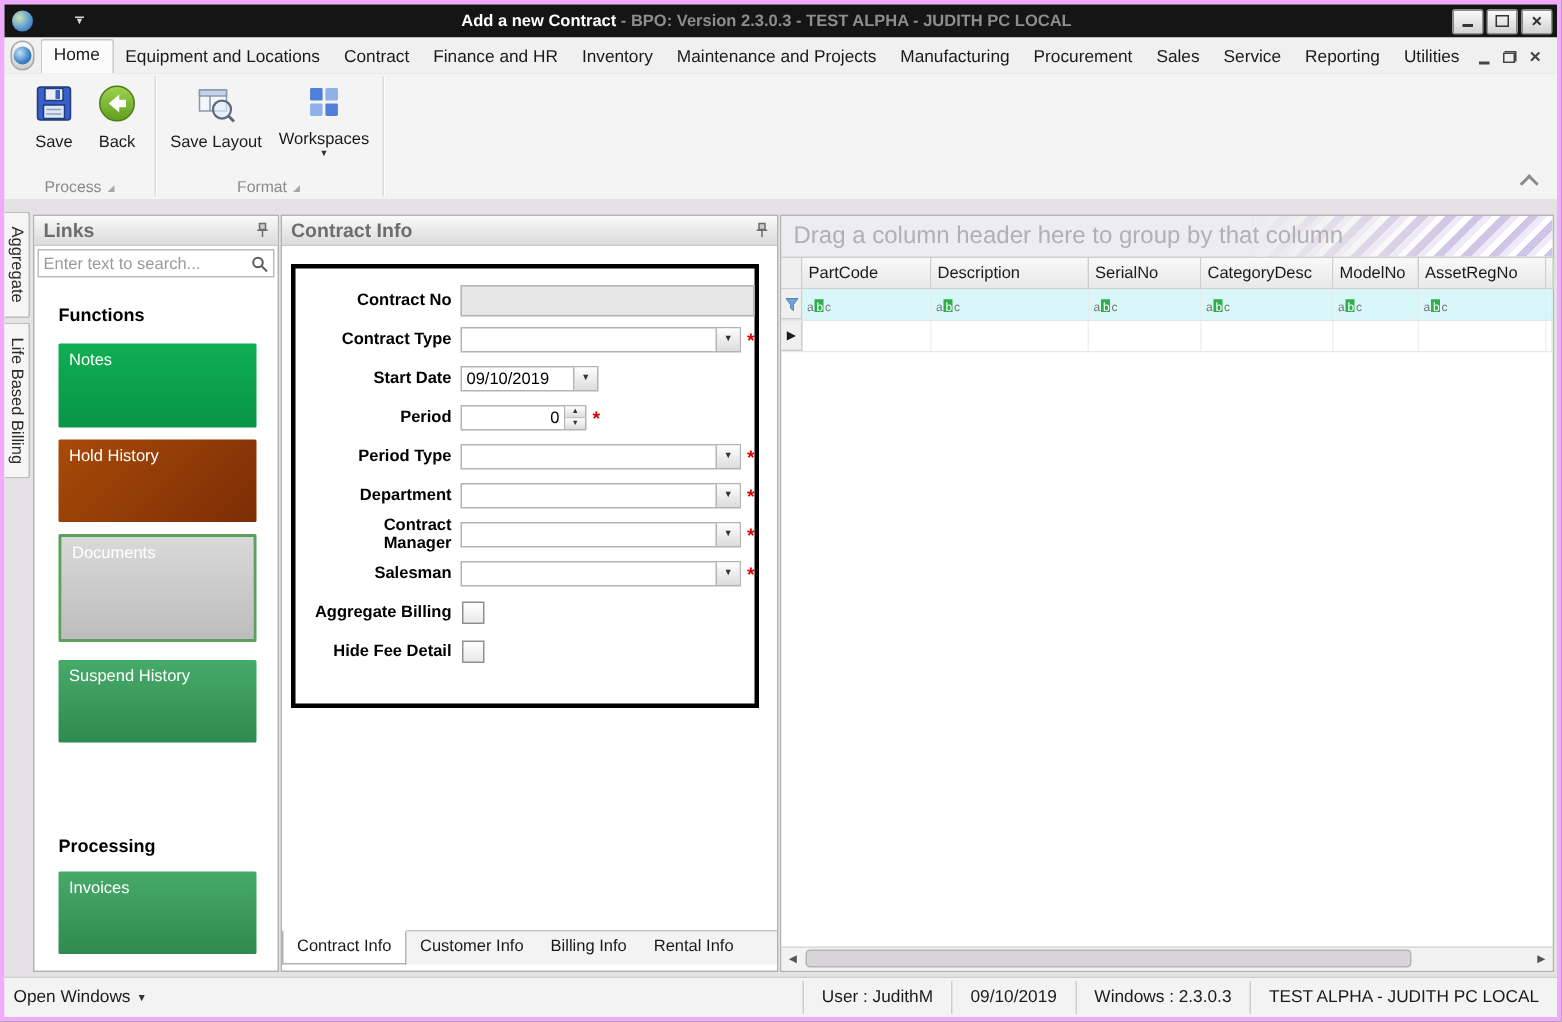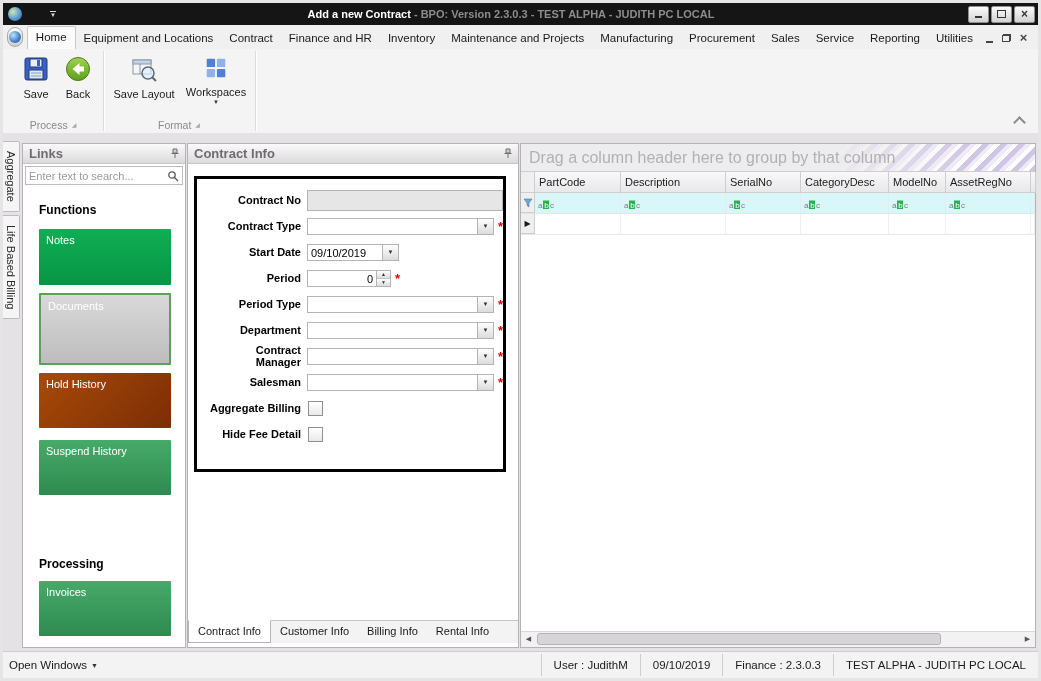--- a/index.html
+++ b/index.html
@@ -1,16 +1,16 @@
 <!DOCTYPE html>
 <html><head>
 <meta charset="utf-8">
 <style>
   html,body{margin:0;padding:0;background:#888;}
-  .window{position:relative;width:1041px;height:681px;background:#e5e5e5;font-family:"Liberation Sans",sans-serif;overflow:hidden;}
+  .window{position:relative;width:1041px;height:681px;background:#f0abfc;font-family:"Liberation Sans",sans-serif;overflow:hidden;}
   .inner{position:absolute;inset:3px;background:#f0eff1;}
 
   
   .titlebar{position:absolute;top:0;left:0;right:0;height:22px;background:#151515;display:flex;align-items:center;color:#fff;}
   .app-ico{width:14px;height:14px;border-radius:50%;margin:0 6px 0 5px;background:radial-gradient(circle at 35% 35%, #cfe7a8, #5b9bd5 55%, #2d5a9e);}
   .qat{display:flex;flex-direction:column;align-items:center;margin-left:22px;color:#d8d8d8;}
   .qat .bar{width:6px;height:1px;background:#d8d8d8;margin-bottom:1px;}
   .qat .arr{font-size:6px;line-height:5px;}
   .tb-title{flex:1;text-align:center;font-size:11px;font-weight:bold;white-space:nowrap;overflow:hidden;}
   .tb-title .suffix{color:#8d8d8d;font-weight:bold;}
@@ -268,22 +268,22 @@
         <input type="text" placeholder="Enter text to search..." style="">
         <span class="mag">
           <svg width="12" height="12" viewBox="0 0 12 12">
                 <circle cx="5" cy="5" r="3.2" fill="none" stroke="#5a5a5a" stroke-width="1.3"></circle>
                 <line x1="7.5" y1="7.5" x2="11" y2="11" stroke="#5a5a5a" stroke-width="1.3"></line>
               </svg>
         </span>
       </div>
       <div class="lheading">Functions</div>
       <div class="linkbtn lb-notes">Notes</div>
+      <div class="linkbtn lb-hold">Hold History</div>
       <div class="linkbtn lb-docs">Documents</div>
-      <div class="linkbtn lb-hold">Hold History</div>
       <div class="linkbtn lb-susp">Suspend History</div>
       <div class="lheading" style="margin-top:62px;">Processing</div>
       <div class="linkbtn lb-inv">Invoices</div>
     </div>
 
     <div class="panel contract">
       <div class="phead">
         <span class="ptitle">Contract Info</span>
         <span class="pin">
           <svg width="10" height="11" viewBox="0 0 10 11">
@@ -469,18 +469,18 @@
 
   </div>
 
   <div class="statusbar">
     <div class="sleft">
       <span>Open Windows</span>
           <span class="arr">▼</span>
     </div>
     <div class="sseg">User : JudithM</div>
     <div class="sseg">09/10/2019</div>
-    <div class="sseg">Finance : 2.3.0.3</div>
+    <div class="sseg">Windows : 2.3.0.3</div>
     <div class="sseg">TEST ALPHA - JUDITH PC LOCAL</div>
   </div>
 
 </div>
 </div>
 
 </body></html>

